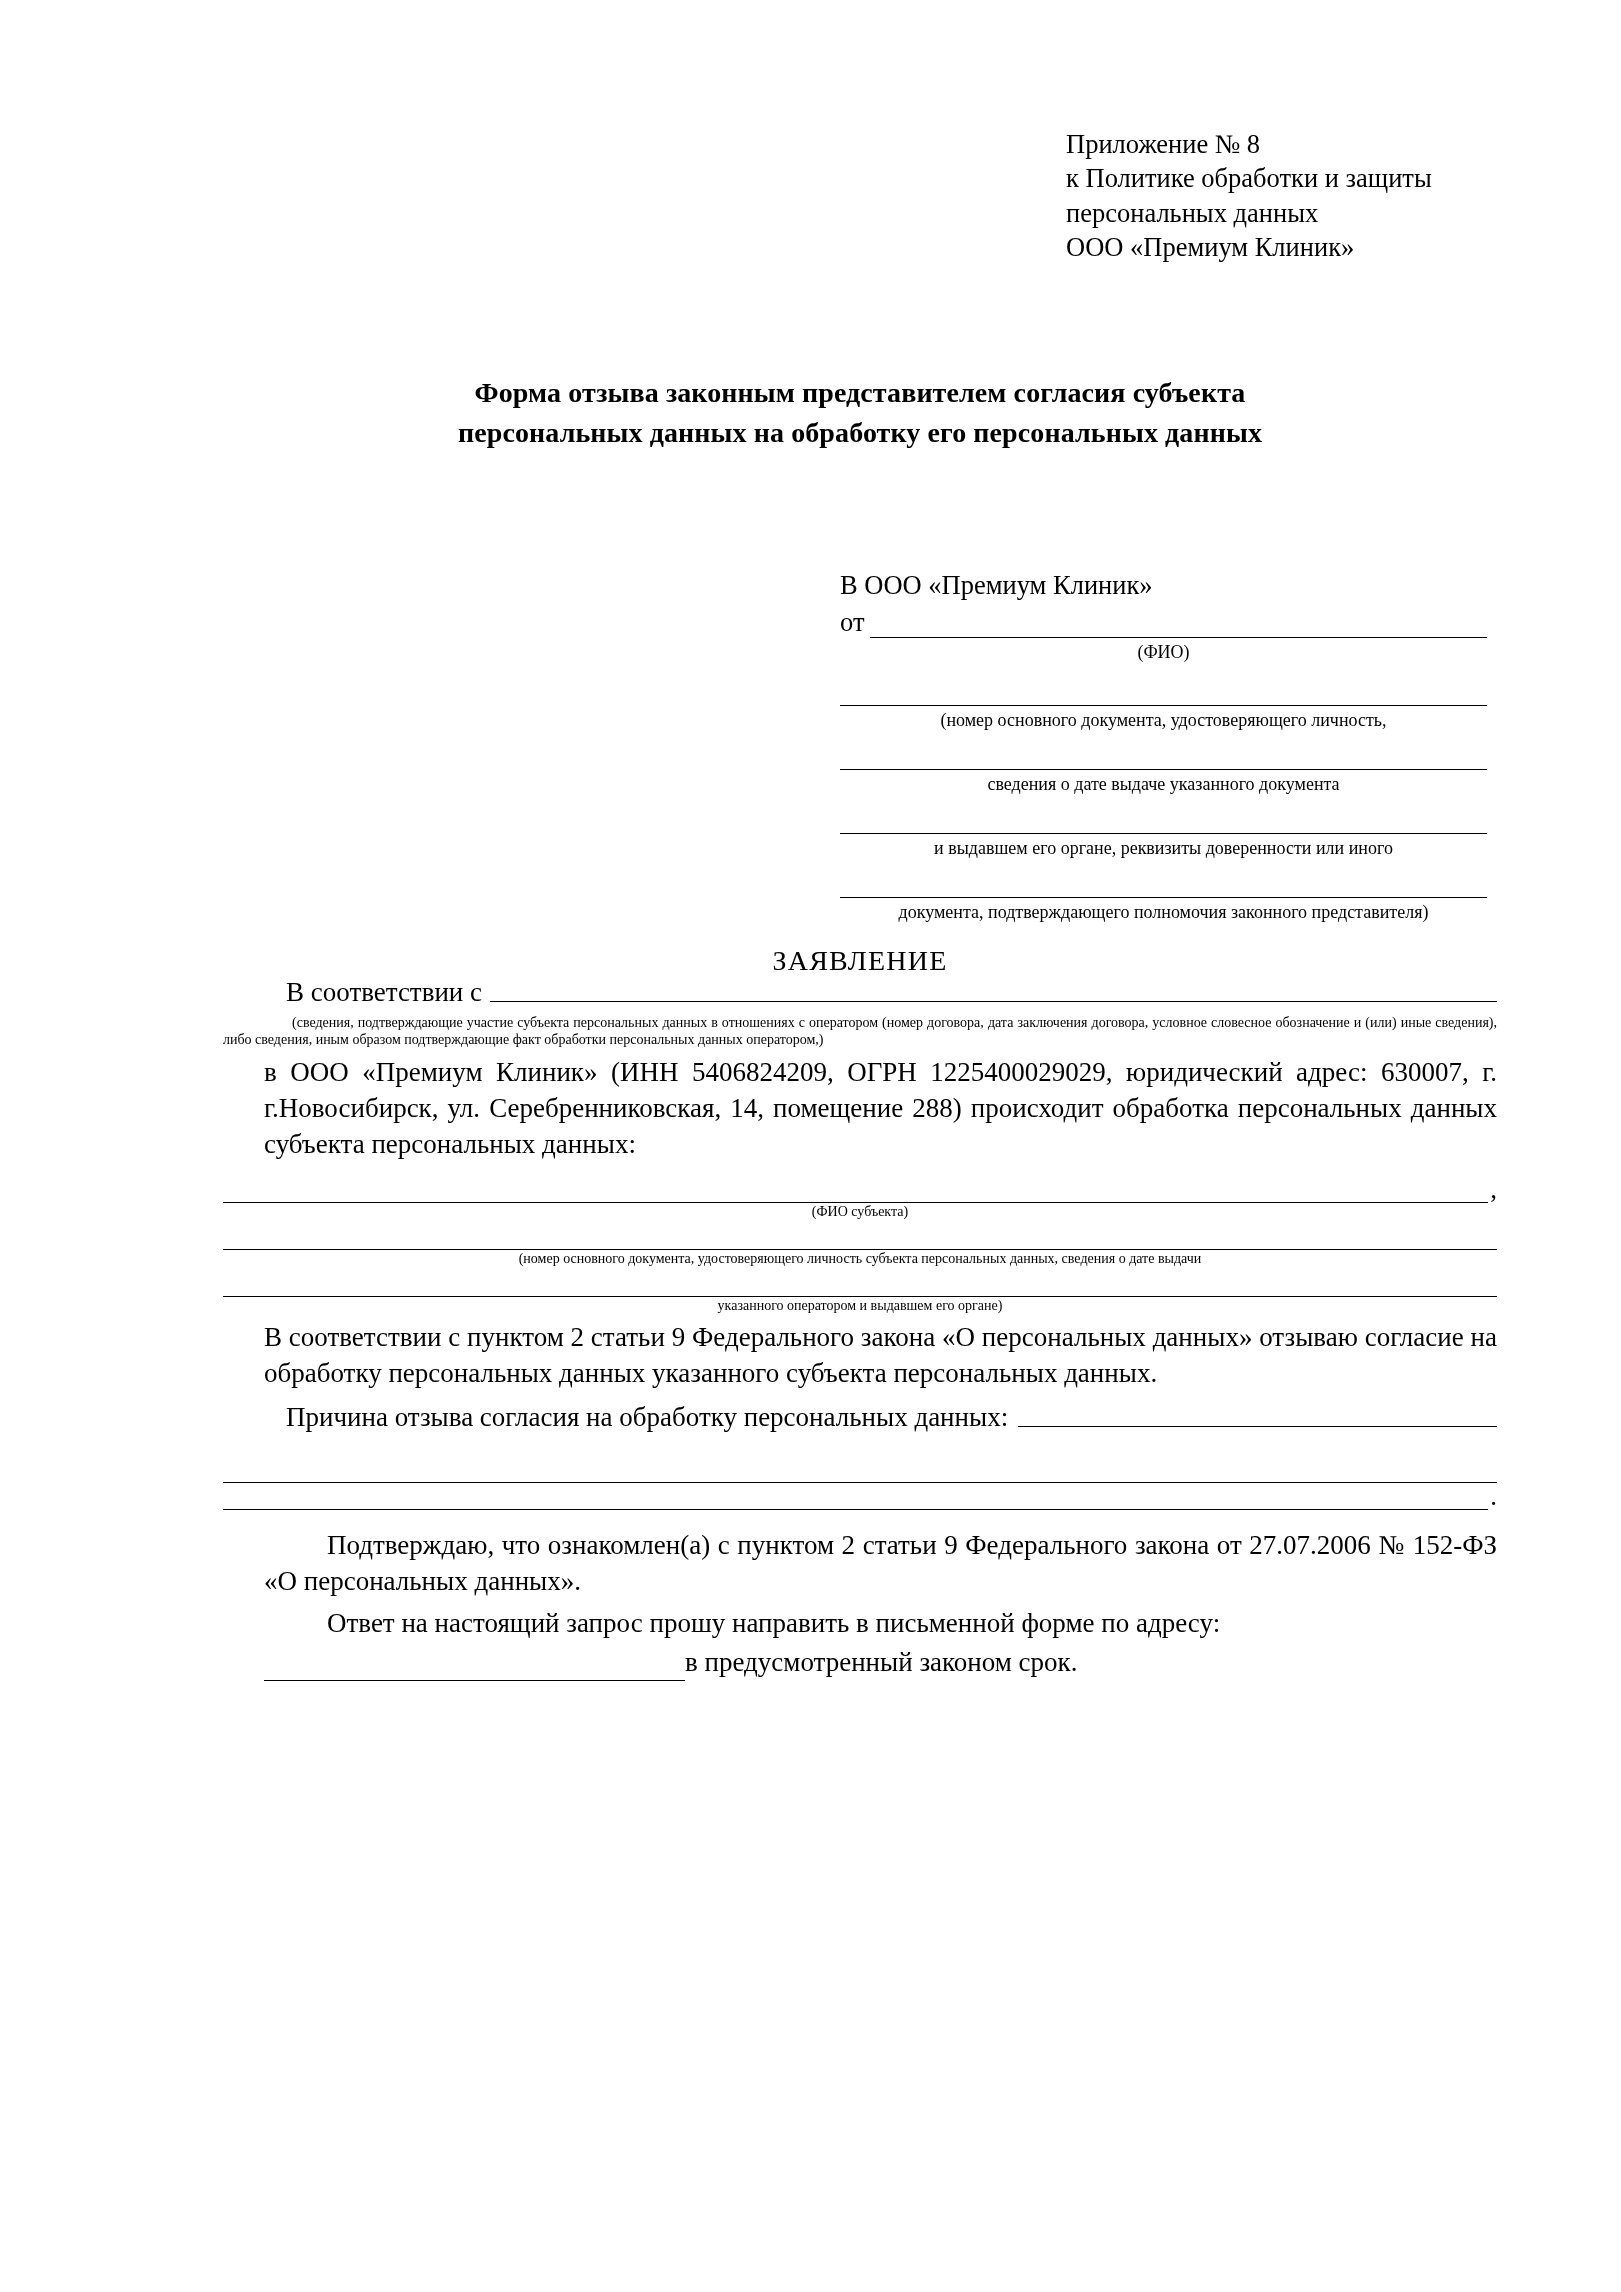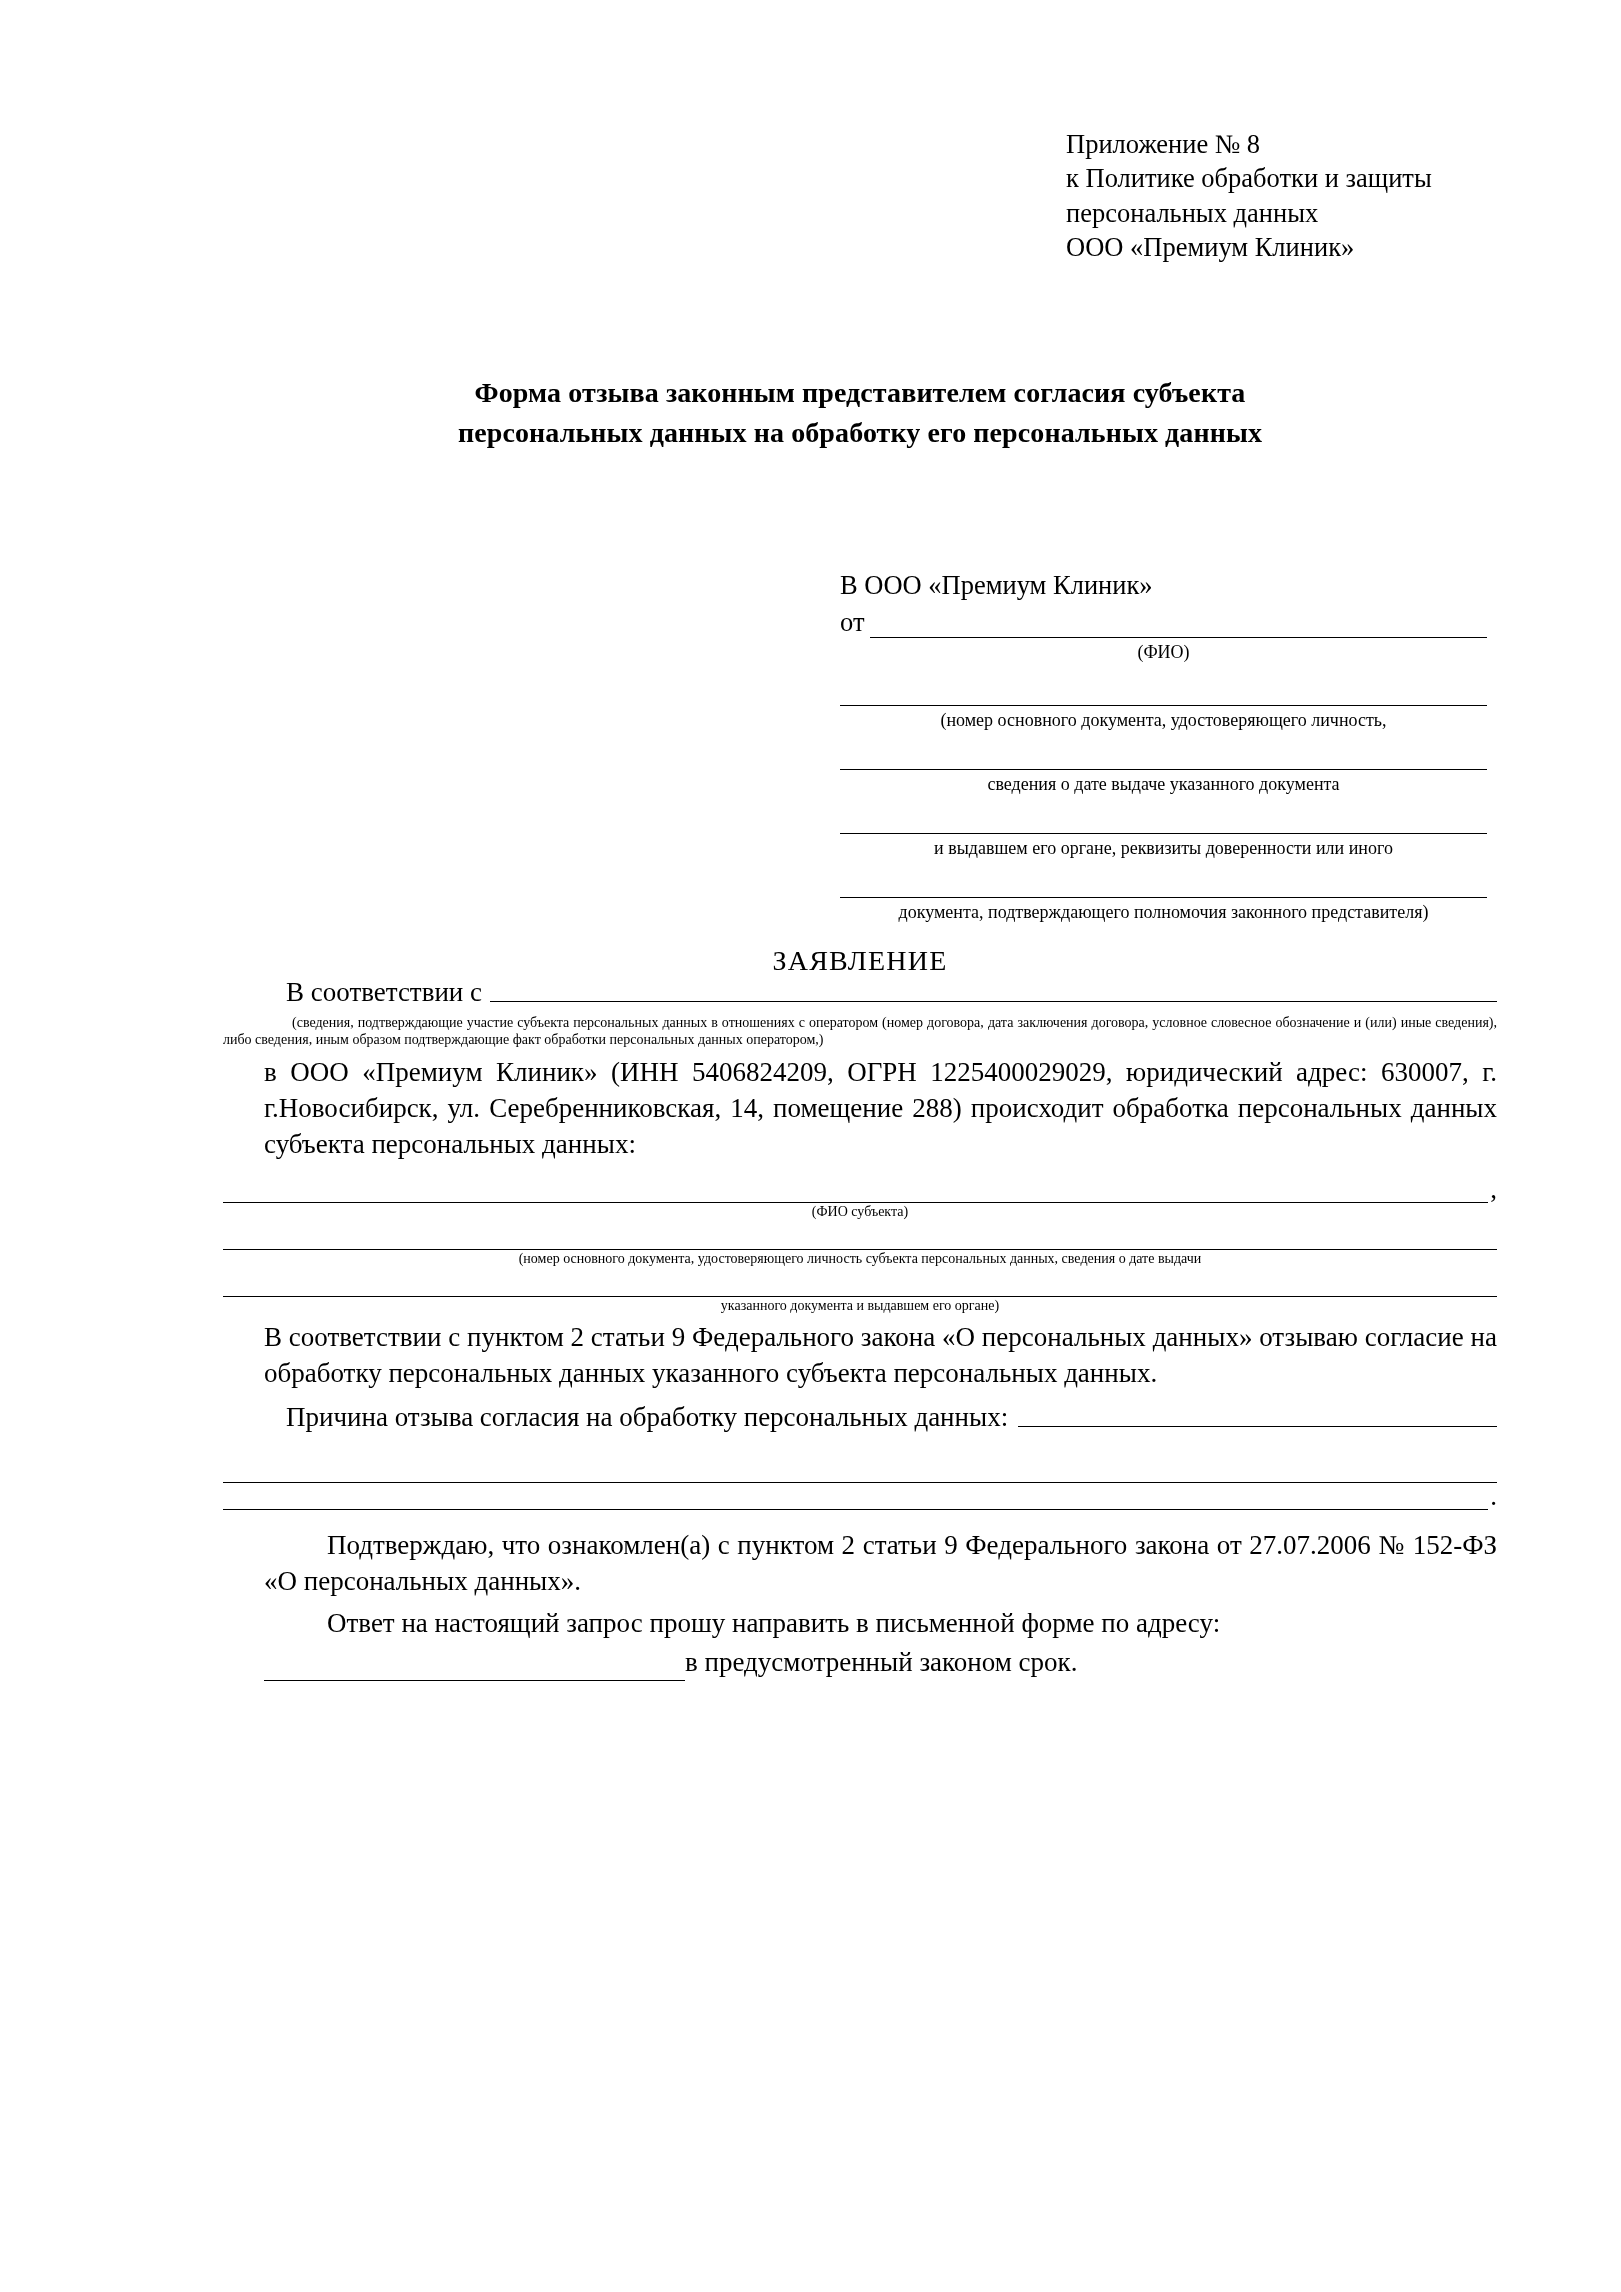--- a/index.html
+++ b/index.html
@@ -207,21 +207,21 @@
     <div class="rule-row">
       <span class="fullrule"></span>
       <span class="tail">,</span>
     </div>
     <div class="smallnote center">(ФИО субъекта)</div>
 
     <div class="block-line"></div>
     <div class="smallnote center">(номер основного документа, удостоверяющего личность субъекта персональных данных, сведения о дате выдачи</div>
 
     <div class="block-line"></div>
-    <div class="smallnote center">указанного документа и выдавшем его органе)</div>
+    <div class="smallnote center">указанного оператором и выдавшем его органе)</div>
 
     <div class="gap-6"></div>
     <div class="para">В соответствии с пунктом 2 статьи 9 Федерального закона «О персональных данных» отзываю согласие на обработку персональных данных указанного субъекта персональных данных.</div>
 
     <div class="gap-10"></div>
     <div class="row-inline">
       <span class="lbl ind">Причина отзыва согласия на обработку персональных данных:</span>
       <span class="fill" style="margin-left:9.8px"></span>
     </div>
     <div class="gap-22"></div>

